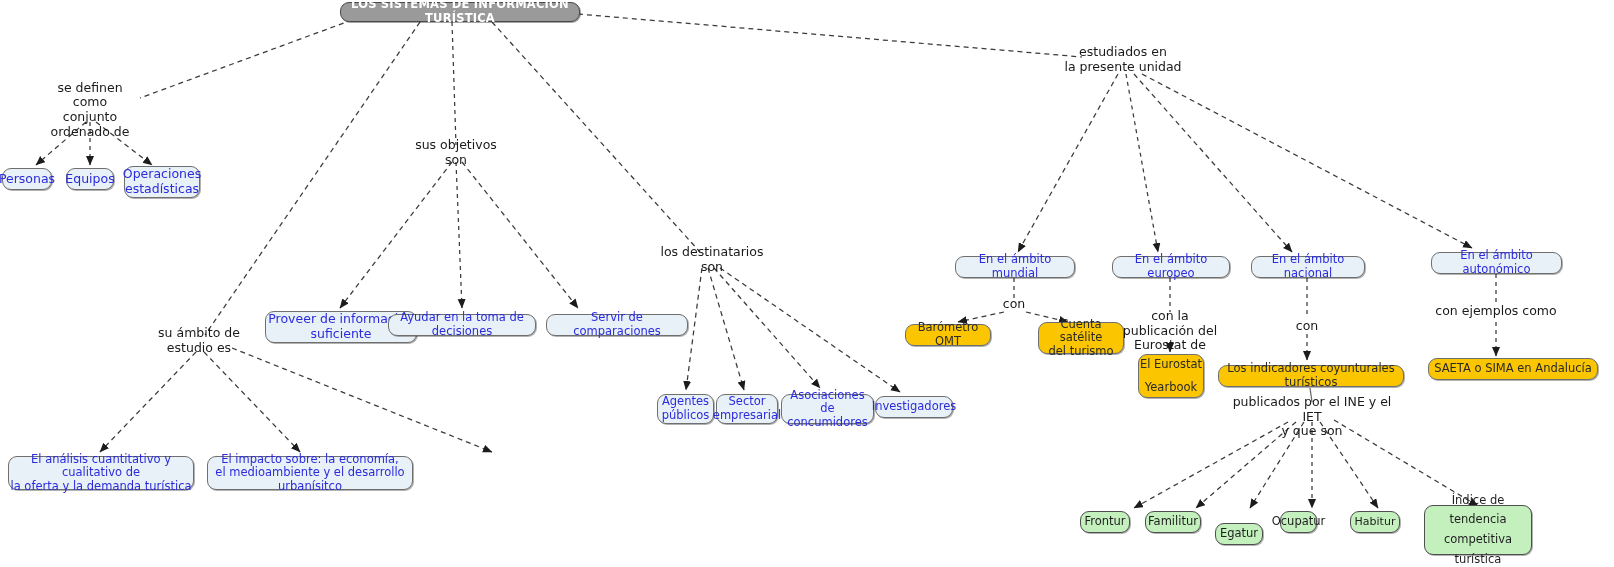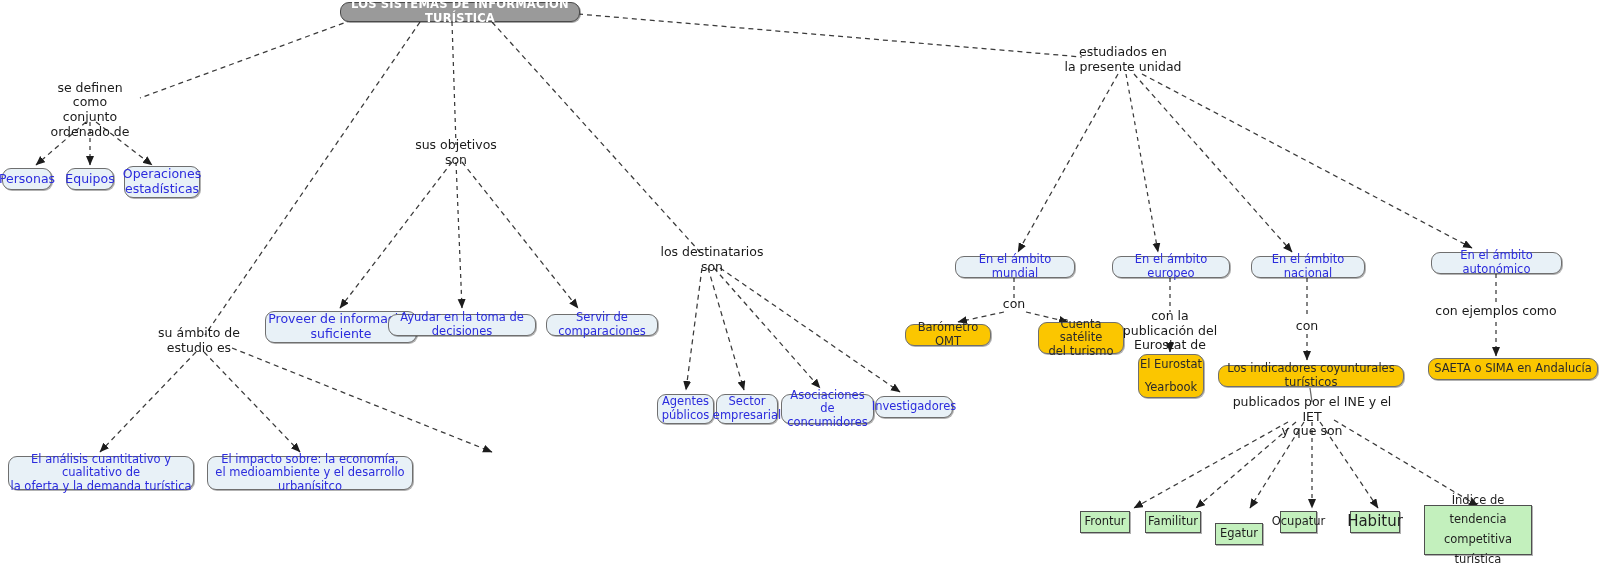--- a/index.html
+++ b/index.html
@@ -17,21 +17,21 @@
 
   
   .n-blue{background:#e8f1f7;border:1px solid #6f6f6f;border-radius:9px;
           color:#2b2bdd;font-size:12.5px;box-shadow:1px 1px 0 rgba(0,0,0,.30);}
 
   
   .n-orange{background:#fbc600;border:1px solid #6f6f6f;border-radius:9px;
             color:#2a2a2a;font-size:12.5px;box-shadow:1px 1px 0 rgba(0,0,0,.30);}
 
   
-  .n-green{background:#c3f0bd;border:1px solid #4f4f4f;border-radius:0;
+  .n-green{background:#c3f0bd;border:1px solid #4f4f4f;border-radius:9px;
            color:#1f1f1f;font-size:12.5px;box-shadow:1px 1px 0 rgba(0,0,0,.30);}
 
   
   .n-link{color:#1a1a1a;font-size:12.5px;background:transparent;border:0;
           white-space:nowrap;}
 
   .stack{display:flex;flex-direction:column;justify-content:center;gap:9px;width:100%;}
 </style>
 </head>
 <body>
@@ -166,21 +166,21 @@
 
   <div class="node n-blue" style="left:265px;top:311px;width:152px;height:32px;">
     <span style="white-space:pre-line;">Proveer de información
 suficiente</span>
   </div>
 
   <div class="node n-blue" style="left:388px;top:314px;width:148px;height:22px;">
     <span style="font-size:11.5px;">Ayudar en la toma de decisiones</span>
   </div>
 
-  <div class="node n-blue" style="left:546px;top:314px;width:112px;height:22px;">
+  <div class="node n-blue" style="left:546px;top:314px;width:142px;height:22px;">
     <span style="font-size:11.5px;">Servir de comparaciones</span>
   </div>
 
   <div class="node n-blue" style="left:657px;top:394px;width:57px;height:30px;">
     <span style="white-space:pre-line;font-size:11.5px;">Agentes
 públicos</span>
   </div>
 
   <div class="node n-blue" style="left:716px;top:394px;width:62px;height:30px;">
     <span style="white-space:pre-line;font-size:11.5px;">Sector
@@ -257,21 +257,21 @@
 
   <div class="node n-green" style="left:1215px;top:511px;width:48px;height:22px;margin-top:12px;">
     <span style="font-size:11.5px;">Egatur</span>
   </div>
 
   <div class="node n-green" style="left:1280px;top:511px;width:37px;height:22px;">
     <span style="font-size:11.5px;">Ocupatur</span>
   </div>
 
   <div class="node n-green" style="left:1350px;top:511px;width:50px;height:22px;">
-    <span style="font-size:15px;">Habitur</span>
+    <span style="font-size:11px;">Habitur</span>
   </div>
 
   <div class="node n-green" style="left:1424px;top:505px;width:108px;height:50px;">
     <div class="stack">
       <span style="white-space:pre-line;font-size:11.5px;line-height:1.7;">Índice de tendencia
 competitiva turística</span>
     </div>
   </div>
 
 </div>

